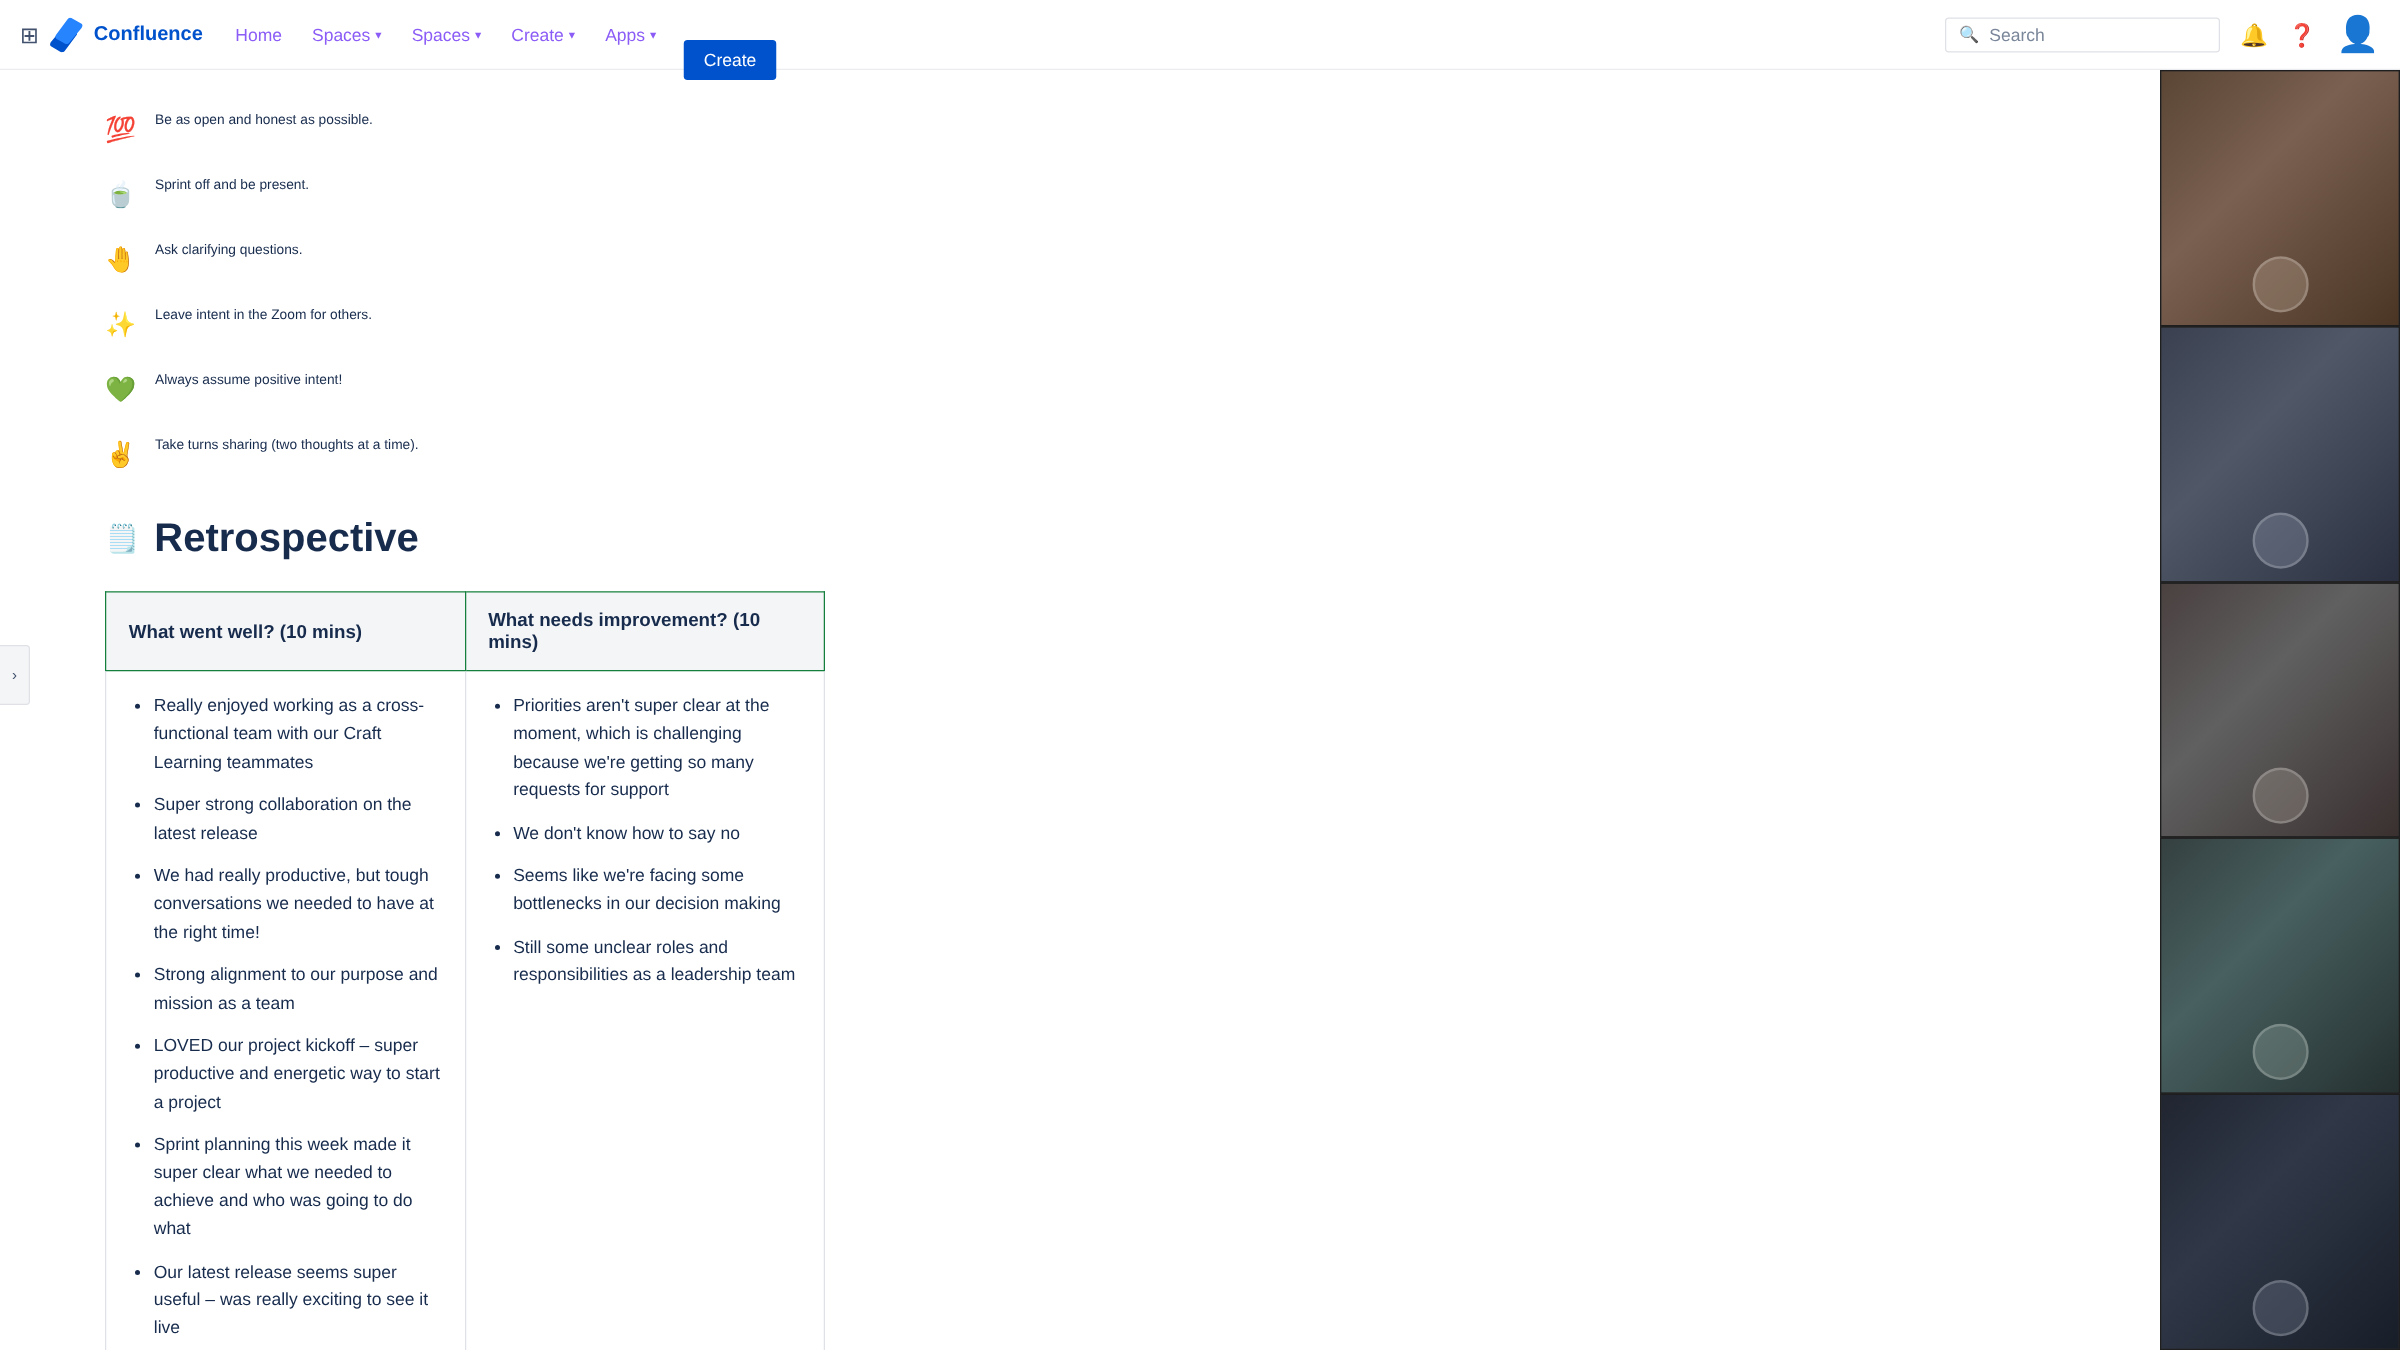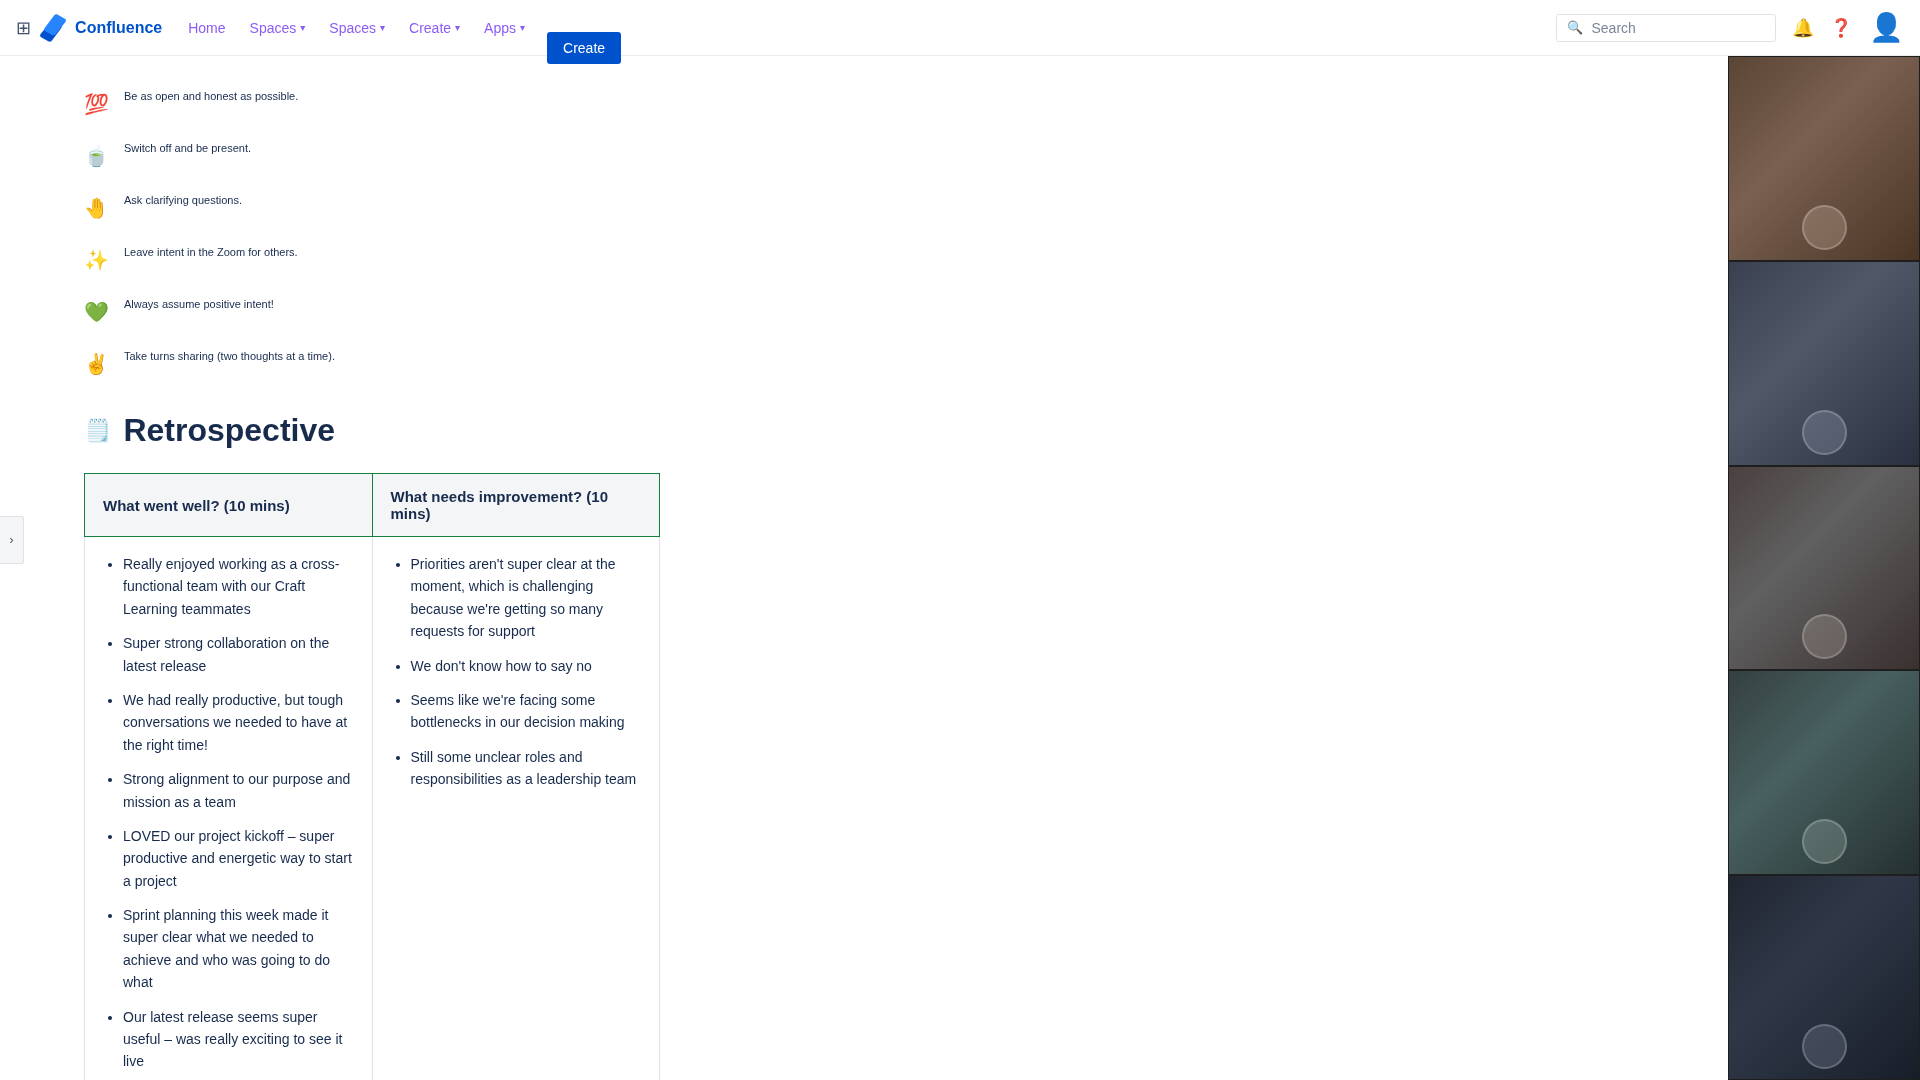--- a/index.html
+++ b/index.html
@@ -104,21 +104,21 @@
 
 <main class="main">
 
   <div>
     <div class="rule-item">
       <span class="rule-emoji">💯</span>
       <span class="rule-text">Be as open and honest as possible.</span>
     </div>
     <div class="rule-item">
       <span class="rule-emoji">🍵</span>
-      <span class="rule-text">Switch off and be present.</span>
+      <span class="rule-text">Sprint off and be present.</span>
     </div>
     <div class="rule-item">
       <span class="rule-emoji">🤚</span>
       <span class="rule-text">Ask clarifying questions.</span>
     </div>
     <div class="rule-item">
       <span class="rule-emoji">✨</span>
       <span class="rule-text">Leave intent in the Zoom for others.</span>
     </div>
     <div class="rule-item">

